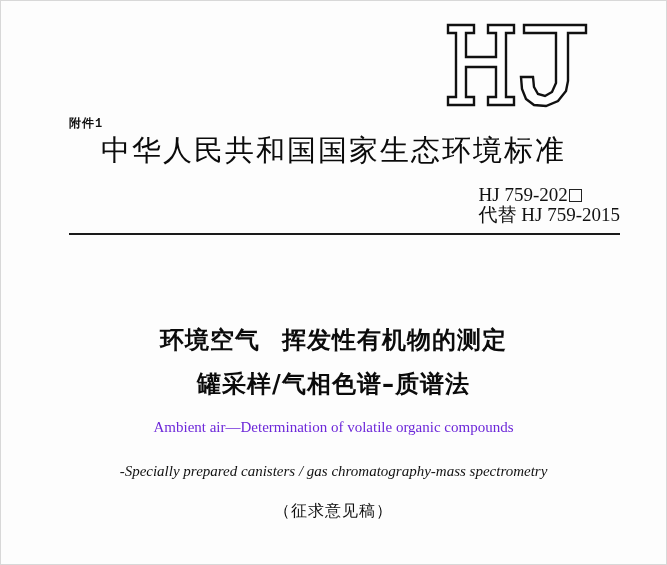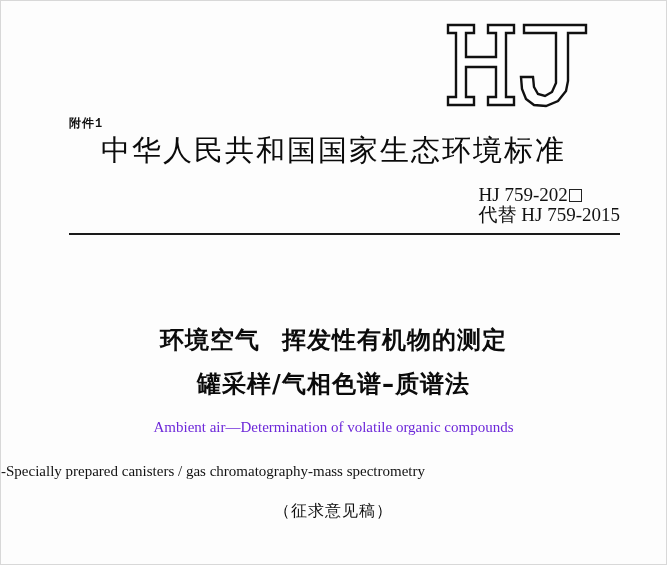--- a/index.html
+++ b/index.html
@@ -127,23 +127,25 @@
     text-align: center;
     font-family: "Liberation Serif", serif;
     font-size: 15px;
     color: #6d28d9;
   }
   .subject-en2 {
     position: absolute;
     left: 0;
     right: 0;
     top: 462px;
+    text-align: center;
     font-family: "Liberation Serif", serif;
     font-size: 15px;
     color: #121212;
+    font-style: italic;
   }
 
   
   .draft-note {
     position: absolute;
     left: 0;
     right: 0;
     top: 500px;
     text-align: center;
     font-family: "DejaVu Sans", sans-serif;

